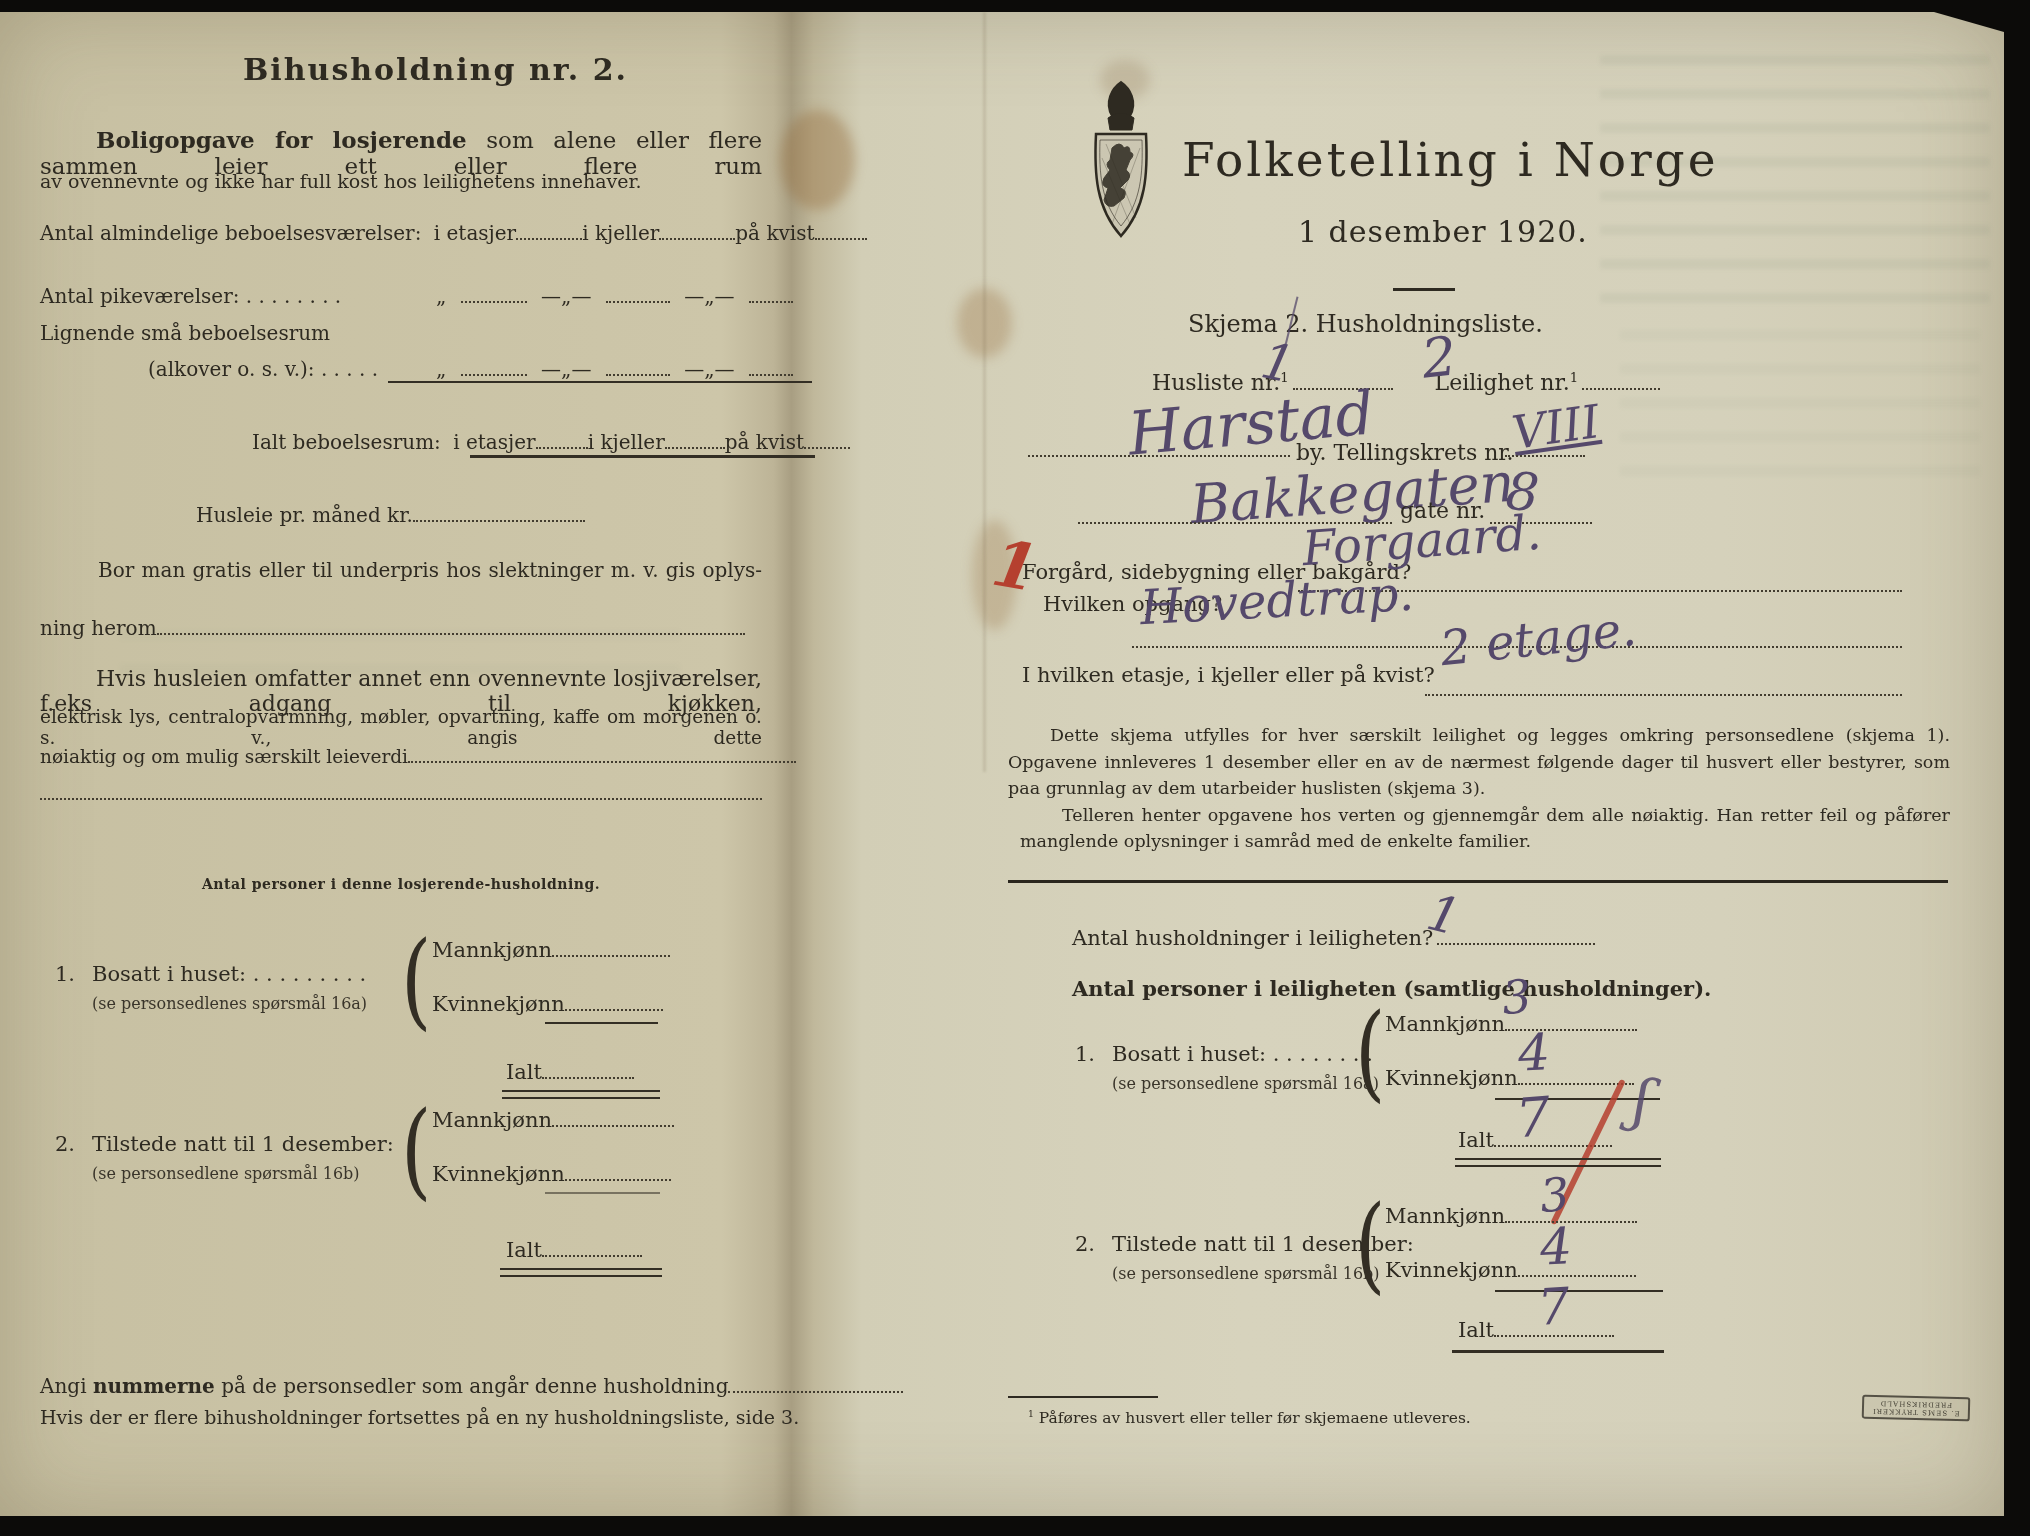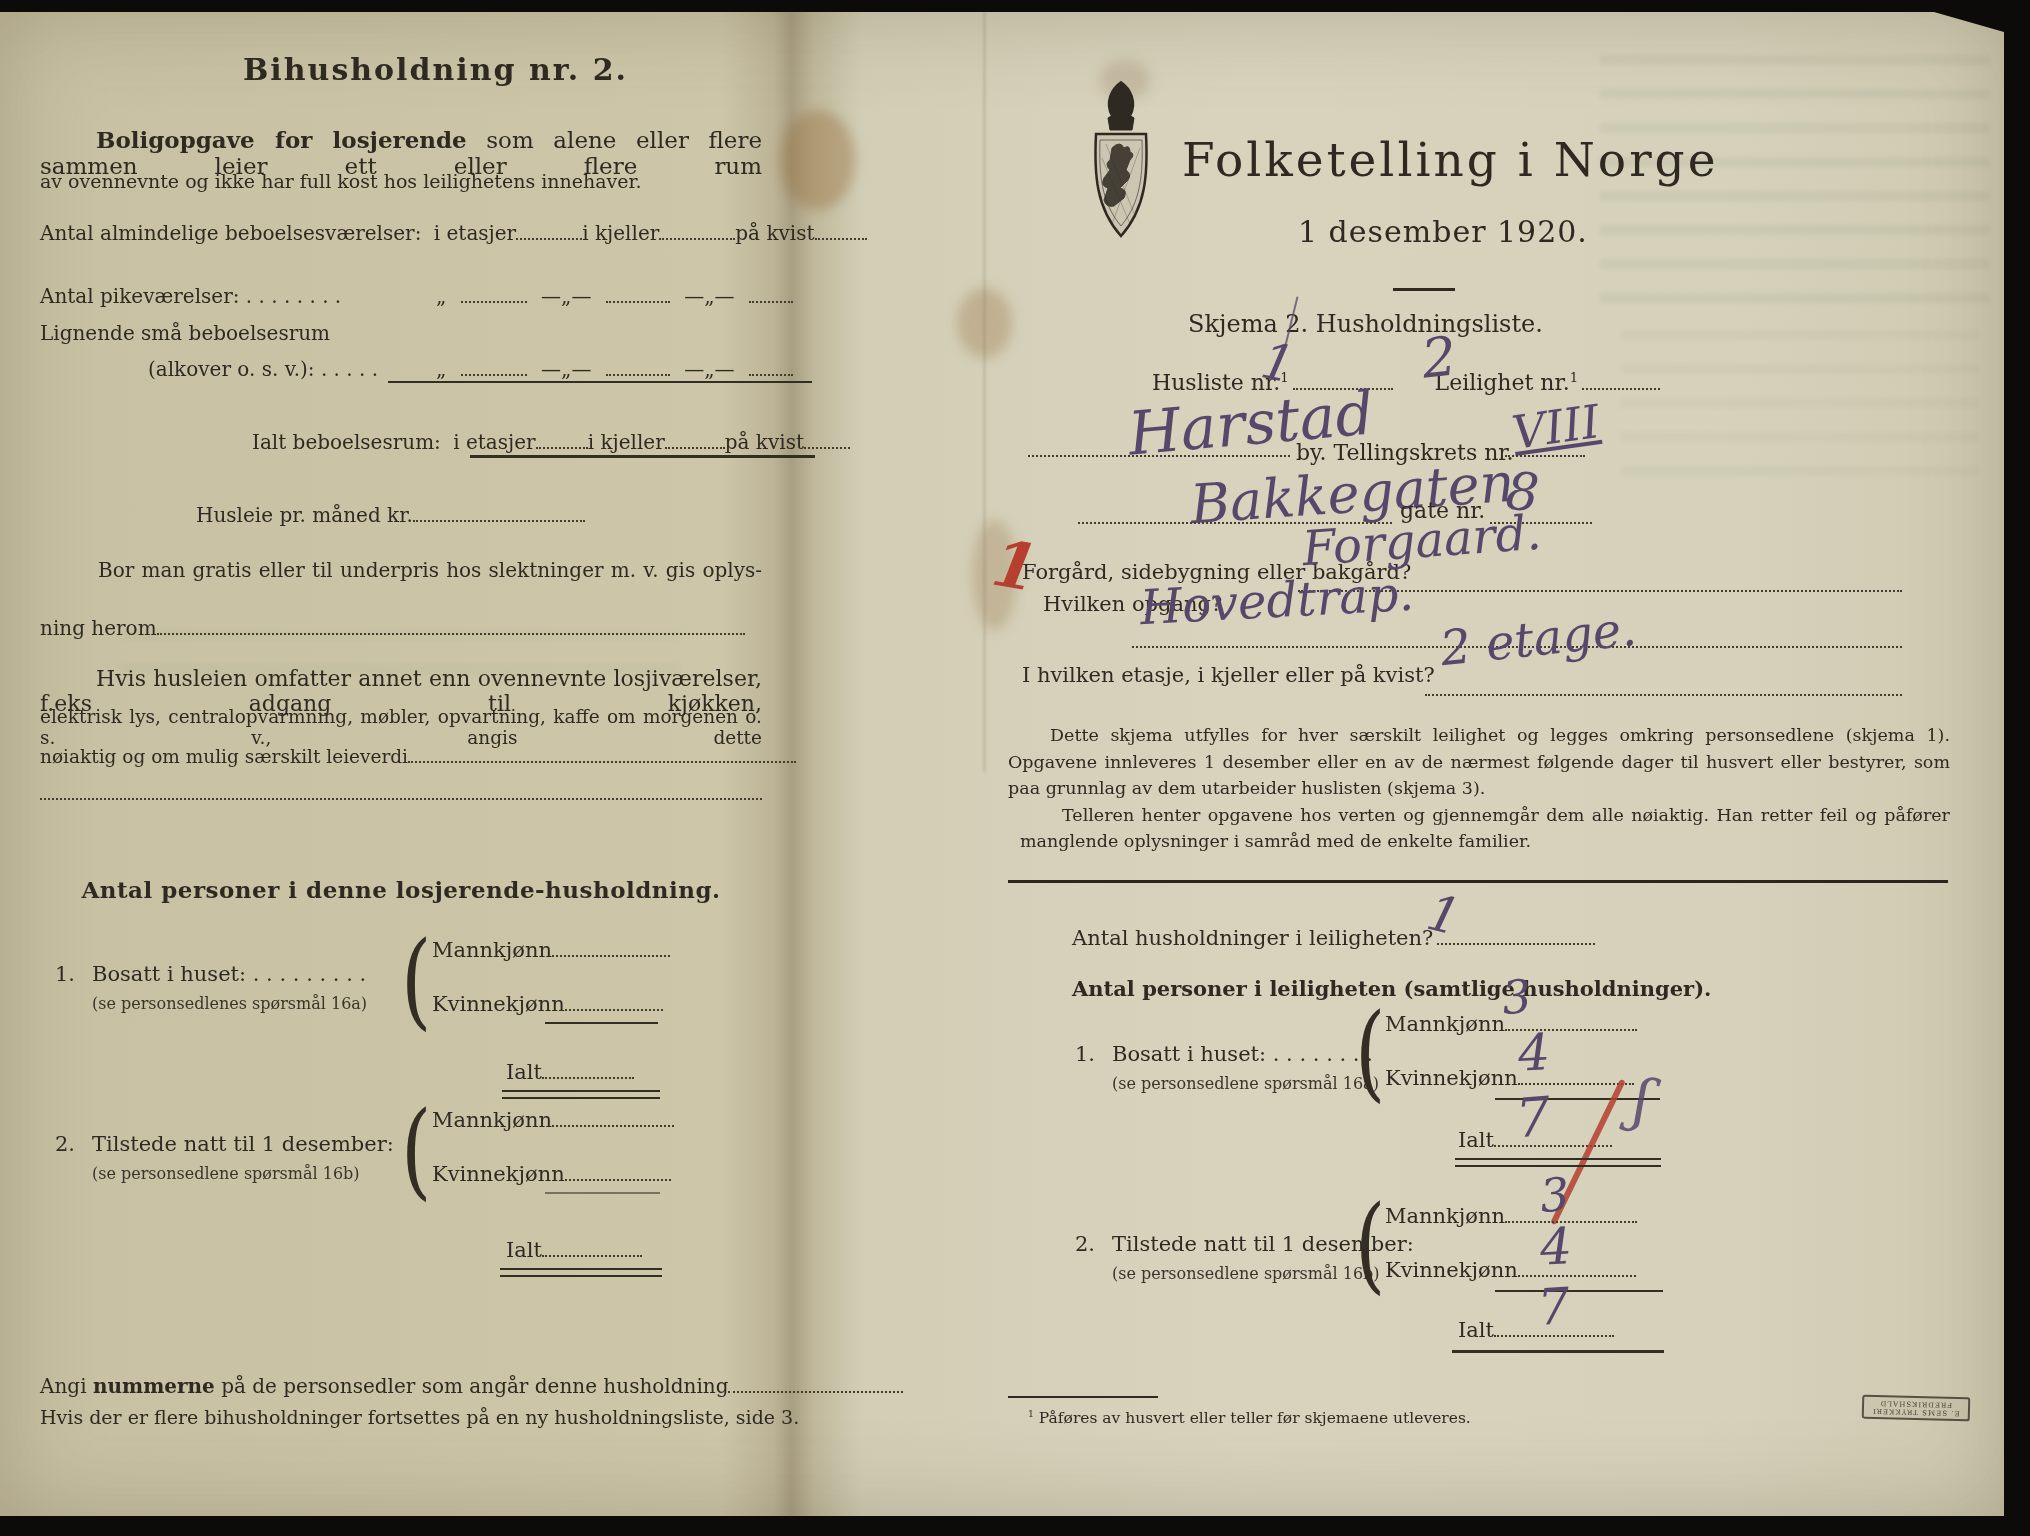--- a/index.html
+++ b/index.html
@@ -99,21 +99,21 @@
     <span style="padding-left:56px;"></span><span>Hvis husleien omfatter annet enn ovennevnte losjiværelser, f.eks adgang til kjøkken,</span>
   </div>
   <div class="abs just" style="left:40px;top:706px;width:722px;font-size:18.5px;">
     <span>elektrisk lys, centralopvarmning, møbler, opvartning, kaffe om morgenen o. s. v., angis dette</span>
   </div>
   <div class="abs" style="left:40px;top:746px;font-size:18.5px;">
     <span>nøiaktig og om mulig særskilt leieverdi</span><span class="dots" style="width:388px;"></span>
   </div>
   <div class="dotline" style="left:40px;top:798px;width:722px;"></div>
 
-  <div class="abs" style="left:40px;top:876px;width:722px;text-align:center;font-size:23px;font-weight:bold;letter-spacing:.5px;">Antal personer i denne losjerende-husholdning.</div>
+  <div class="abs" style="left:40px;top:876px;width:722px;text-align:center;font-size:14px;font-weight:bold;letter-spacing:.5px;">Antal personer i denne losjerende-husholdning.</div>
 
   <div class="abs" style="left:55px;top:962px;font-size:21px;">1.</div>
   <div class="abs" style="left:92px;top:962px;font-size:21px;">Bosatt i huset: .  .  .  .  .  .  .  .  .</div>
   <div class="abs note" style="left:92px;top:994px;">(se personsedlenes spørsmål 16a)</div>
   <div class="brace" style="left:396px;top:928px;">(</div>
   <div class="abs" style="left:432px;top:938px;font-size:21px;">
     <span>Mannkjønn</span><span class="dots" style="width:118px;"></span>
   </div>
   <div class="abs" style="left:432px;top:992px;font-size:21px;">
     <span>Kvinnekjønn</span><span class="dots" style="width:98px;"></span>

